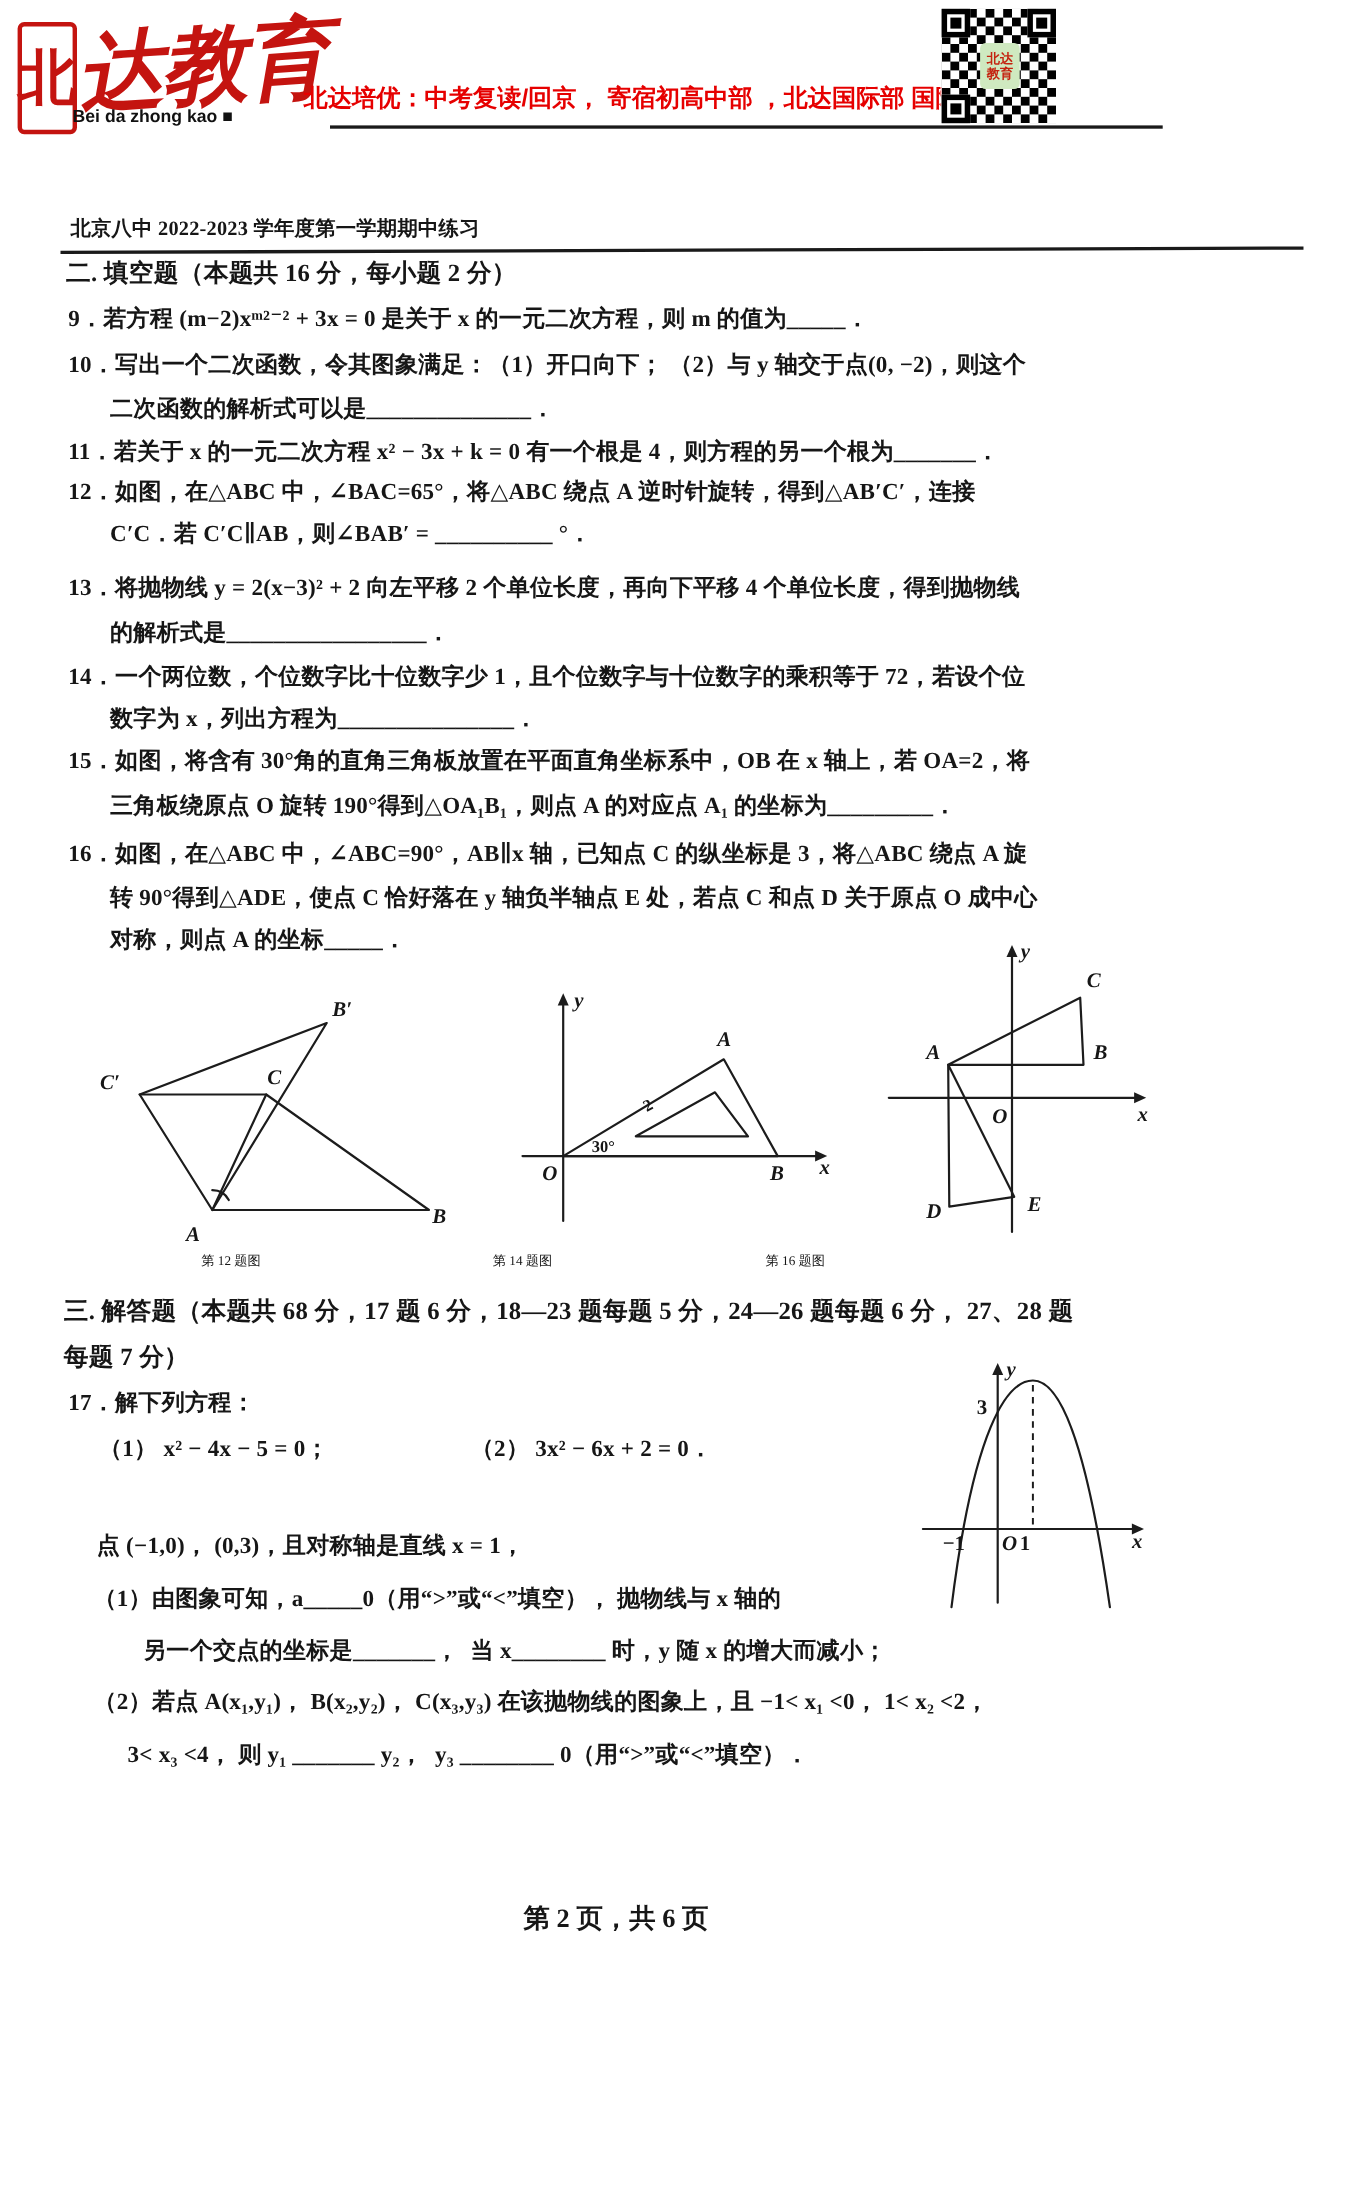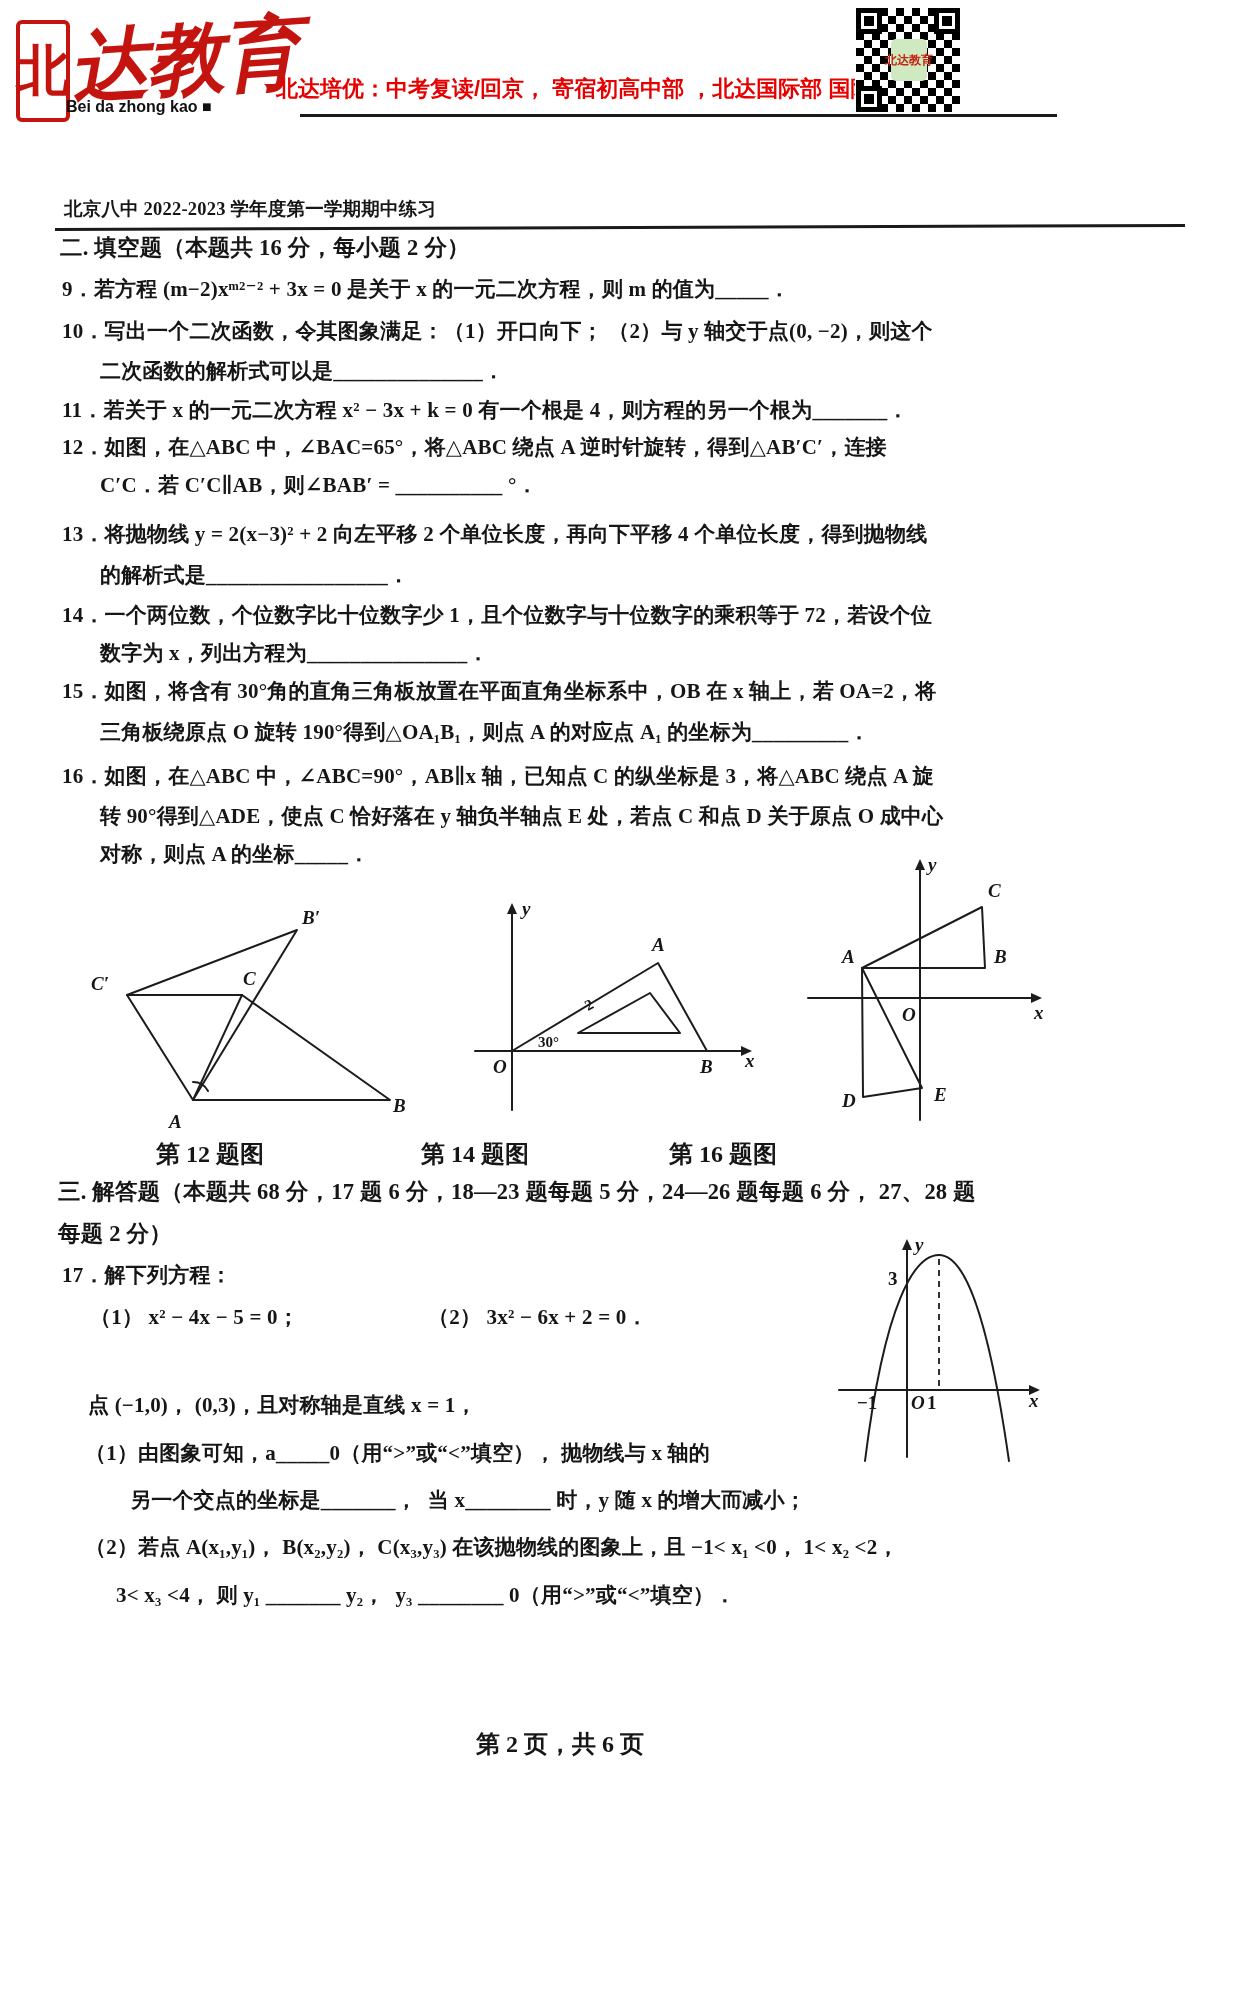--- a/index.html
+++ b/index.html
@@ -5,21 +5,21 @@
   html,body{margin:0;padding:0;background:#e8e8e8;}
   .page{
     position:relative;width:1240px;height:2008px;background:#ffffff;
     font-family:"Liberation Serif","DejaVu Serif",serif;color:#161616;
     overflow:hidden;margin:0 auto;
   }
   
   .tl{position:absolute;white-space:pre;font-weight:bold;font-size:21px;line-height:1.25;letter-spacing:0.2px;}
   .heading{font-size:22.5px;}
   .small{font-size:18.5px;}
-  .figcap{position:absolute;font-size:24px;font-weight:bold;text-align:center;width:150px;white-space:pre;}
+  .figcap{position:absolute;font-size:12px;font-weight:normal;text-align:center;width:150px;white-space:pre;}
   
   .seal{
     position:absolute;left:16px;top:20px;width:46px;height:94px;
     border:4px solid #c41410;border-radius:6px;color:#c41410;
     display:flex;align-items:center;justify-content:center;
     font-size:54px;font-weight:bold;background:#fff;
   }
   .brand-script{
     position:absolute;left:70px;top:8px;color:#c41410;font-size:78px;font-weight:bold;
     font-style:italic;transform:rotate(-4deg);letter-spacing:-2px;white-space:pre;
@@ -34,21 +34,21 @@
   .qr{
     position:absolute;left:856px;top:8px;width:104px;height:104px;background:
       conic-gradient(#000 25%, #fff 0 50%, #000 0 75%, #fff 0) 0 0/16px 16px;
     outline:1px solid #fff;
   }
   .qr .finder{position:absolute;width:26px;height:26px;border:5px solid #000;background:#fff;box-sizing:border-box;}
   .qr .finder::after{content:"";position:absolute;left:3px;top:3px;width:10px;height:10px;background:#000;}
   .qr .f-tl{left:0;top:0}.qr .f-tr{right:0;top:0}.qr .f-bl{left:0;bottom:0}
   .qr-badge{
     position:absolute;left:35px;top:31px;width:36px;height:42px;background:#cfe9c0;
-    border-radius:5px;display:flex;flex-direction:row;align-items:center;justify-content:center;
+    border-radius:5px;display:flex;flex-direction:column;align-items:center;justify-content:center;
     font-size:12px;line-height:14px;font-weight:bold;color:#c42310;white-space:pre;
   }
   svg{position:absolute;overflow:visible;}
   svg .stroke{stroke:#1c1c1c;stroke-width:2;fill:none;stroke-linecap:round;stroke-linejoin:round;}
   svg .thin{stroke:#1c1c1c;stroke-width:1.8;fill:none;}
   svg text{font-family:"Liberation Serif","DejaVu Serif",serif;font-weight:bold;font-size:19px;fill:#161616;}
   svg text.var{font-style:italic;}
   svg text.deg{font-size:15px;font-style:normal;}
   svg .arrow{fill:#1c1c1c;stroke:none;}
   .footer{position:absolute;left:400px;top:1728px;width:320px;text-align:center;font-size:24px;font-weight:bold;white-space:pre;}
@@ -136,21 +136,21 @@
     <text class="var" x="102" y="166">O</text>
     <text class="var" x="42" y="108">A</text>
     <text class="var" x="194" y="108">B</text>
     <text class="var" x="188" y="42">C</text>
     <text class="var" x="42" y="252">D</text>
     <text class="var" x="134" y="246">E</text>
   </svg>
   <div class="figcap" style="left:648px;top:1138px;">第 16 题图</div>
 
   <div class="tl heading" style="left:58px;top:1178px;">三. 解答题（本题共 68 分，17 题 6 分，18—23 题每题 5 分，24—26 题每题 6 分， 27、28 题</div>
-  <div class="tl heading" style="left:58px;top:1220px;">每题 2 分）</div>
+  <div class="tl heading" style="left:58px;top:1220px;">每题 7 分）</div>
 
   <div class="tl" style="left:62px;top:1262px;text-align:right;">17．解下列方程：</div>
   <div class="tl" style="left:90px;top:1304px;">（1） x² − 4x − 5 = 0；</div>
   <div class="tl" style="left:428px;top:1304px;">（2） 3x² − 6x + 2 = 0．</div>
 
   <div class="tl" style="left:88px;top:1392px;">点 (−1,0)， (0,3)，且对称轴是直线 x = 1，</div>
   <div class="tl" style="left:85px;top:1440px;">（1）由图象可知，a_____0（用“&gt;”或“&lt;”填空）， 抛物线与 x 轴的</div>
   <div class="tl" style="left:130px;top:1487px;">另一个交点的坐标是_______，  当 x________ 时，y 随 x 的增大而减小；</div>
   <div class="tl" style="left:85px;top:1534px;">（2）若点 A(x₁,y₁)， B(x₂,y₂)， C(x₃,y₃) 在该抛物线的图象上，且 −1&lt; x₁ &lt;0， 1&lt; x₂ &lt;2，</div>
   <div class="tl" style="left:116px;top:1582px;">3&lt; x₃ &lt;4， 则 y₁ _______ y₂，  y₃ ________ 0（用“&gt;”或“&lt;”填空）．</div>

